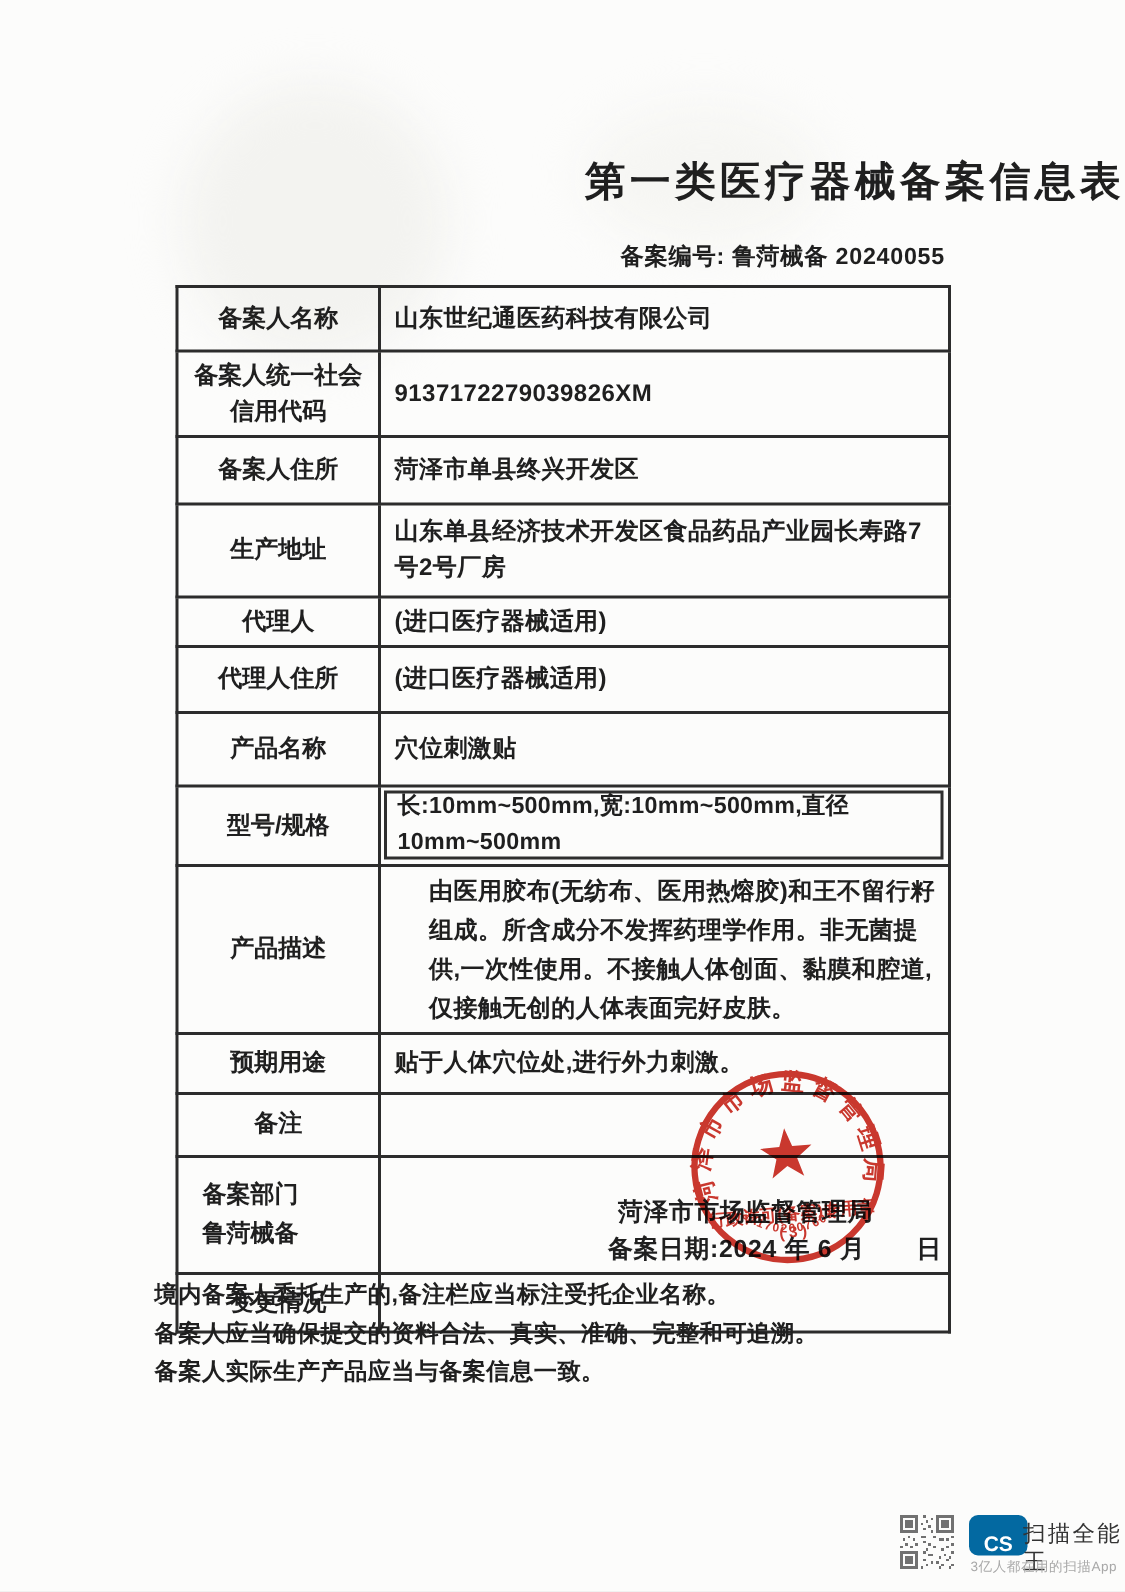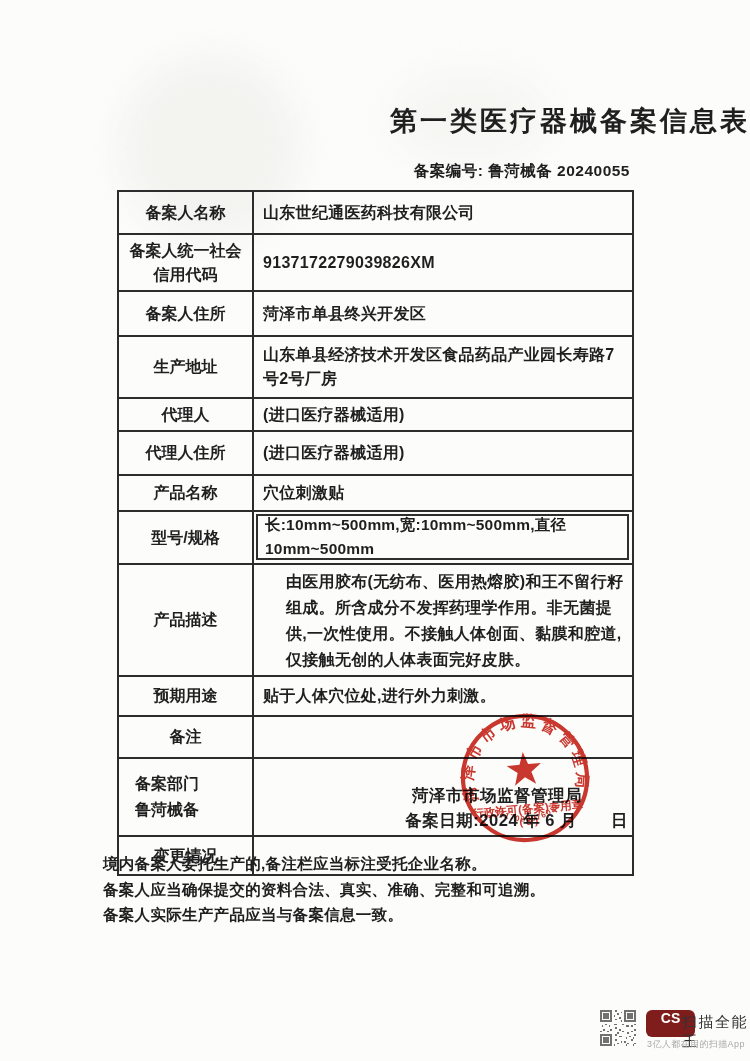--- a/index.html
+++ b/index.html
@@ -25,21 +25,21 @@
   table.info{
     position:absolute;left:117px;top:190px;width:515px;
     border-collapse:collapse;table-layout:fixed;
   }
   table.info td{
     border:2.5px solid #2c2c2c;vertical-align:middle;
     font-size:16px;overflow:hidden;
   }
   col.c1{width:135px;} col.c2{width:380px;}
   tr.r1{height:43px;} tr.r2{height:57px;} tr.r3{height:45px;} tr.r4{height:62px;}
-  tr.r5{height:33px;} tr.r6{height:44px;} tr.r7{height:36px;} tr.r8{height:53px;}
+  tr.r5{height:33px;} tr.r6{height:44px;} tr.r7{height:49px;} tr.r8{height:53px;}
   tr.r9{height:85px;} tr.r10{height:40px;} tr.r11{height:42px;} tr.r12{height:78px;}
   tr.r13{height:39px;}
   td.lbl{
     text-align:center;font-weight:700;font-size:16.5px;
     padding:2px 3px;line-height:24px;
   }
   td.val{
     font-weight:600;padding:2px 6px 2px 9px;line-height:24px;letter-spacing:.3px;
   }
   td.spec-cell{padding:0;}
@@ -67,23 +67,23 @@
 
   .stamp{
     position:absolute;left:455px;top:708px;width:140px;height:140px;
     transform:rotate(-5deg);mix-blend-mode:multiply;opacity:.93;
   }
   .stamp svg text{font-family:"Liberation Sans","DejaVu Sans",sans-serif;}
 
   
   .qr{position:absolute;left:600px;top:1010px;width:36px;height:36px;opacity:.8;}
   .cs-logo{
-    position:absolute;left:646px;top:1010px;width:49px;height:27px;
-    background:#7f1d1d;border-radius:6px;color:#fff;
-    font-weight:700;font-size:14px;display:flex;align-items:flex-start;justify-content:center;
+    position:absolute;left:646px;top:1010px;width:39px;height:27px;
+    background:#0369a1;border-radius:6px;color:#fff;
+    font-weight:700;font-size:14px;display:flex;align-items:flex-end;justify-content:center;
   }
   .cs-logo::after{
     content:"";position:absolute;left:-2px;bottom:-2px;width:0;height:0;
     border-bottom:11px solid #16b8a2;border-right:11px solid transparent;z-index:-1;
   }
   .cs-name{
     position:absolute;left:682px;top:1013px;font-size:15px;font-weight:400;
     color:#333;letter-spacing:1.5px;
   }
   .cs-tagline{

